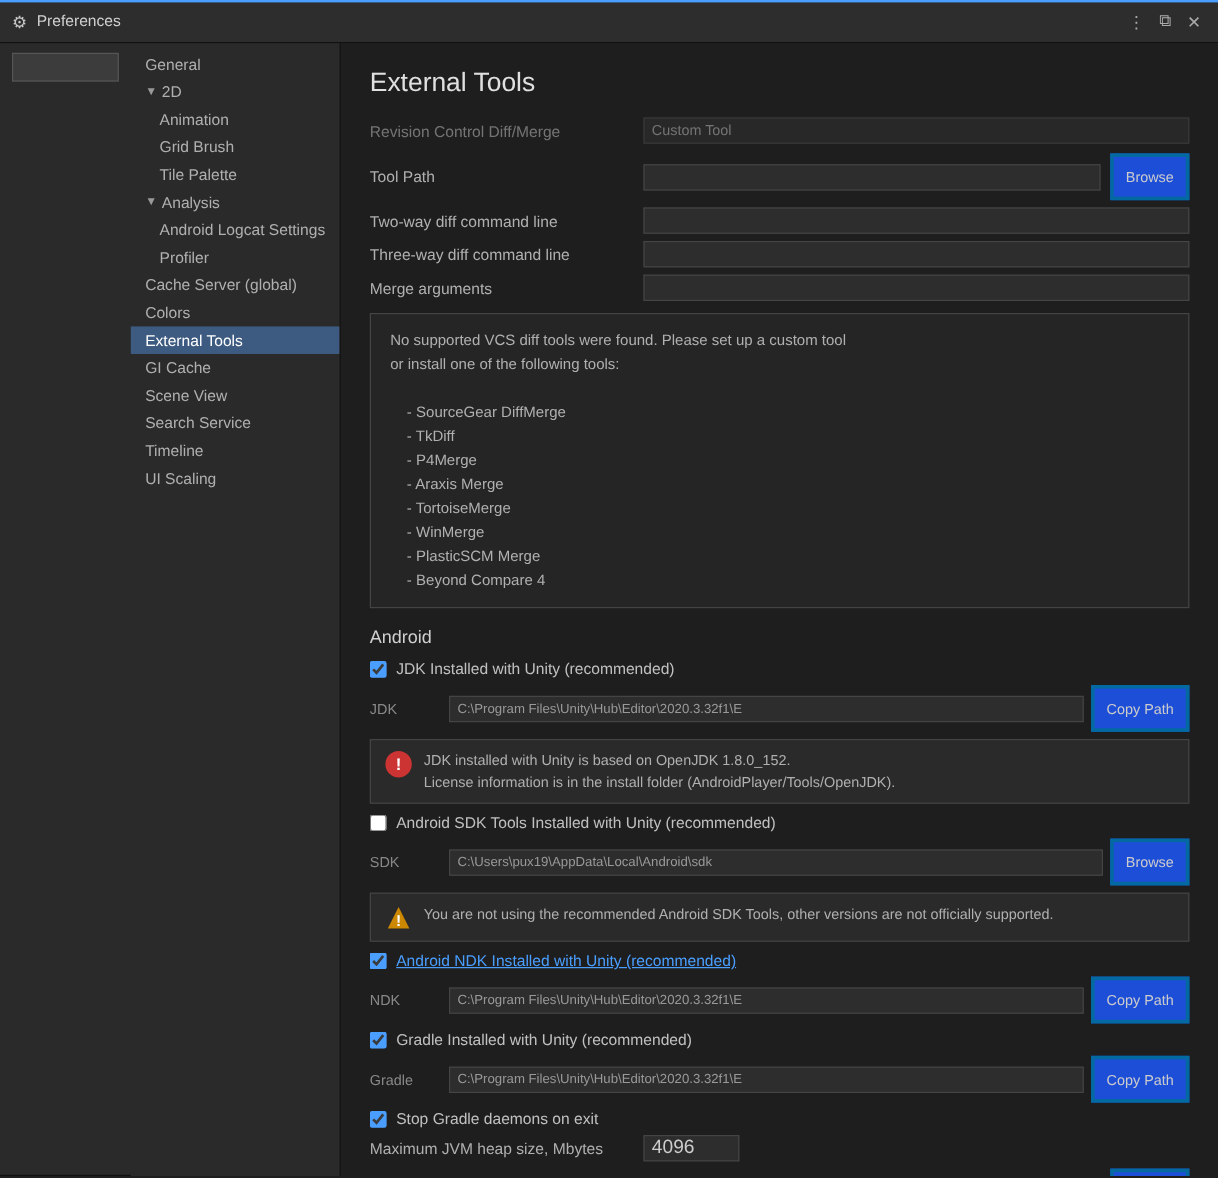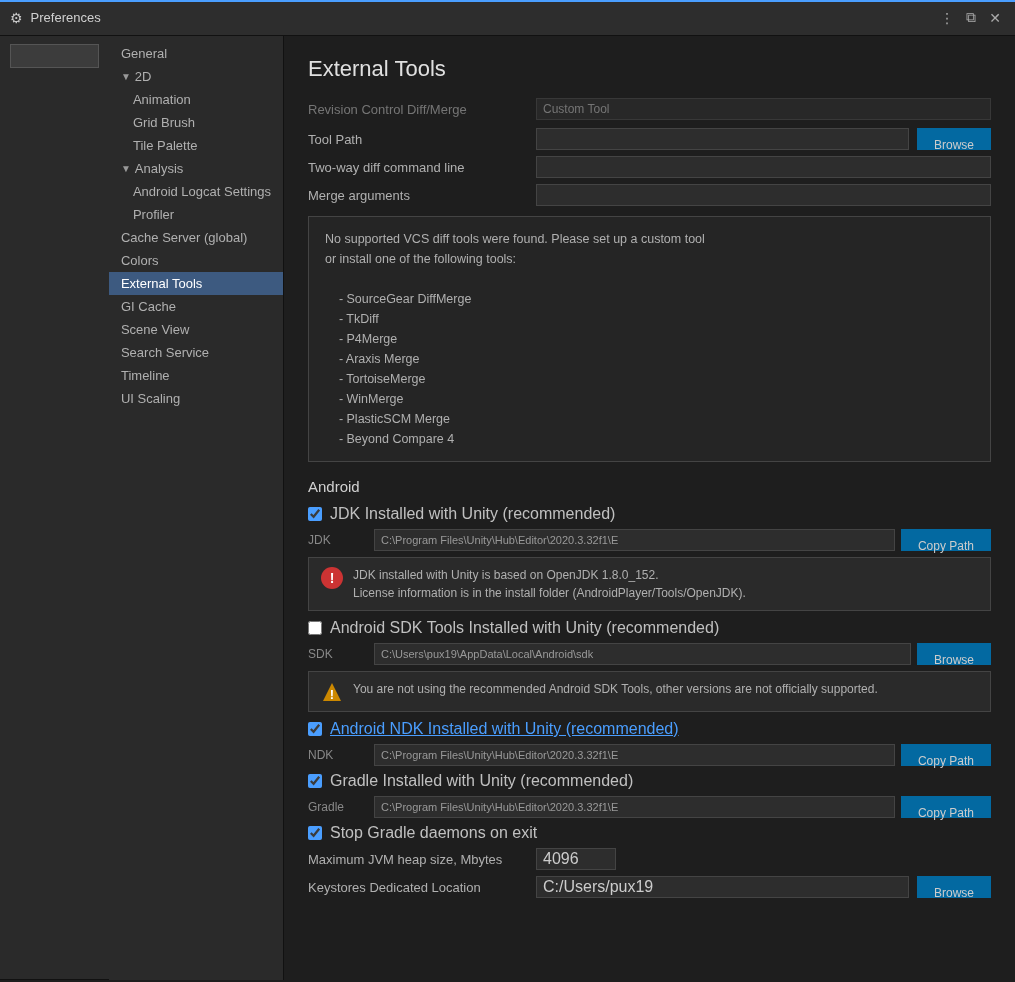--- a/index.html
+++ b/index.html
@@ -153,27 +153,27 @@
     .field-input {
       flex: 1;
       background: #2d2d2d;
       border: 1px solid #444;
       color: #ccc;
       height: 22px;
       padding: 0 6px;
       font-size: 16px;
     }
     .btn {
-      background: #0369a1;
-      border: 7px solid #0369a1;
+      background: #1d4ed8;
+      border: 3px solid #0369a1;
       color: #ccc;
       padding: 3px 10px;
       cursor: pointer;
       font-size: 12px;
-      height: 22px;
+      height: 39px;
       white-space: nowrap;
     }
 
     
     .info-box {
       background: #252525;
       border: 1px solid #444;
       padding: 12px 16px;
       margin: 10px 0;
       color: #b0b0b0;
@@ -195,21 +195,21 @@
       margin-bottom: 6px;
     }
     .checkbox-row input[type="checkbox"] {
       accent-color: #4a9eff;
       width: 14px;
       height: 14px;
       cursor: pointer;
     }
     .checkbox-label {
       color: #c0c0c0;
-      font-size: 16px;
+      font-size: 13px;
     }
     .checkbox-label.link {
       color: #4a9eff;
       text-decoration: underline;
       cursor: pointer;
     }
 
     .path-row {
       display: flex;
       align-items: center;
@@ -393,20 +393,24 @@
         <span class="field-label">Tool Path</span>
         <input class="field-input" type="text" style="">
         <button class="btn">Browse</button>
       </div>
 
       <div class="field-row">
         <span class="field-label">Two-way diff command line</span>
         <input class="field-input" type="text" style="">
       </div>
 
+      <div class="field-row">
+        <span class="field-label">Three-way diff command line</span>
+        <input class="field-input" type="text" style="">
+      </div>
 
       <div class="field-row">
         <span class="field-label">Merge arguments</span>
         <input class="field-input" type="text" style="">
       </div>
 
       <div class="info-box">
         <div>No supported VCS diff tools were found. Please set up a custom tool</div>
         <div>or install one of the following tools:</div>
         <div style="margin-top:20px;">

